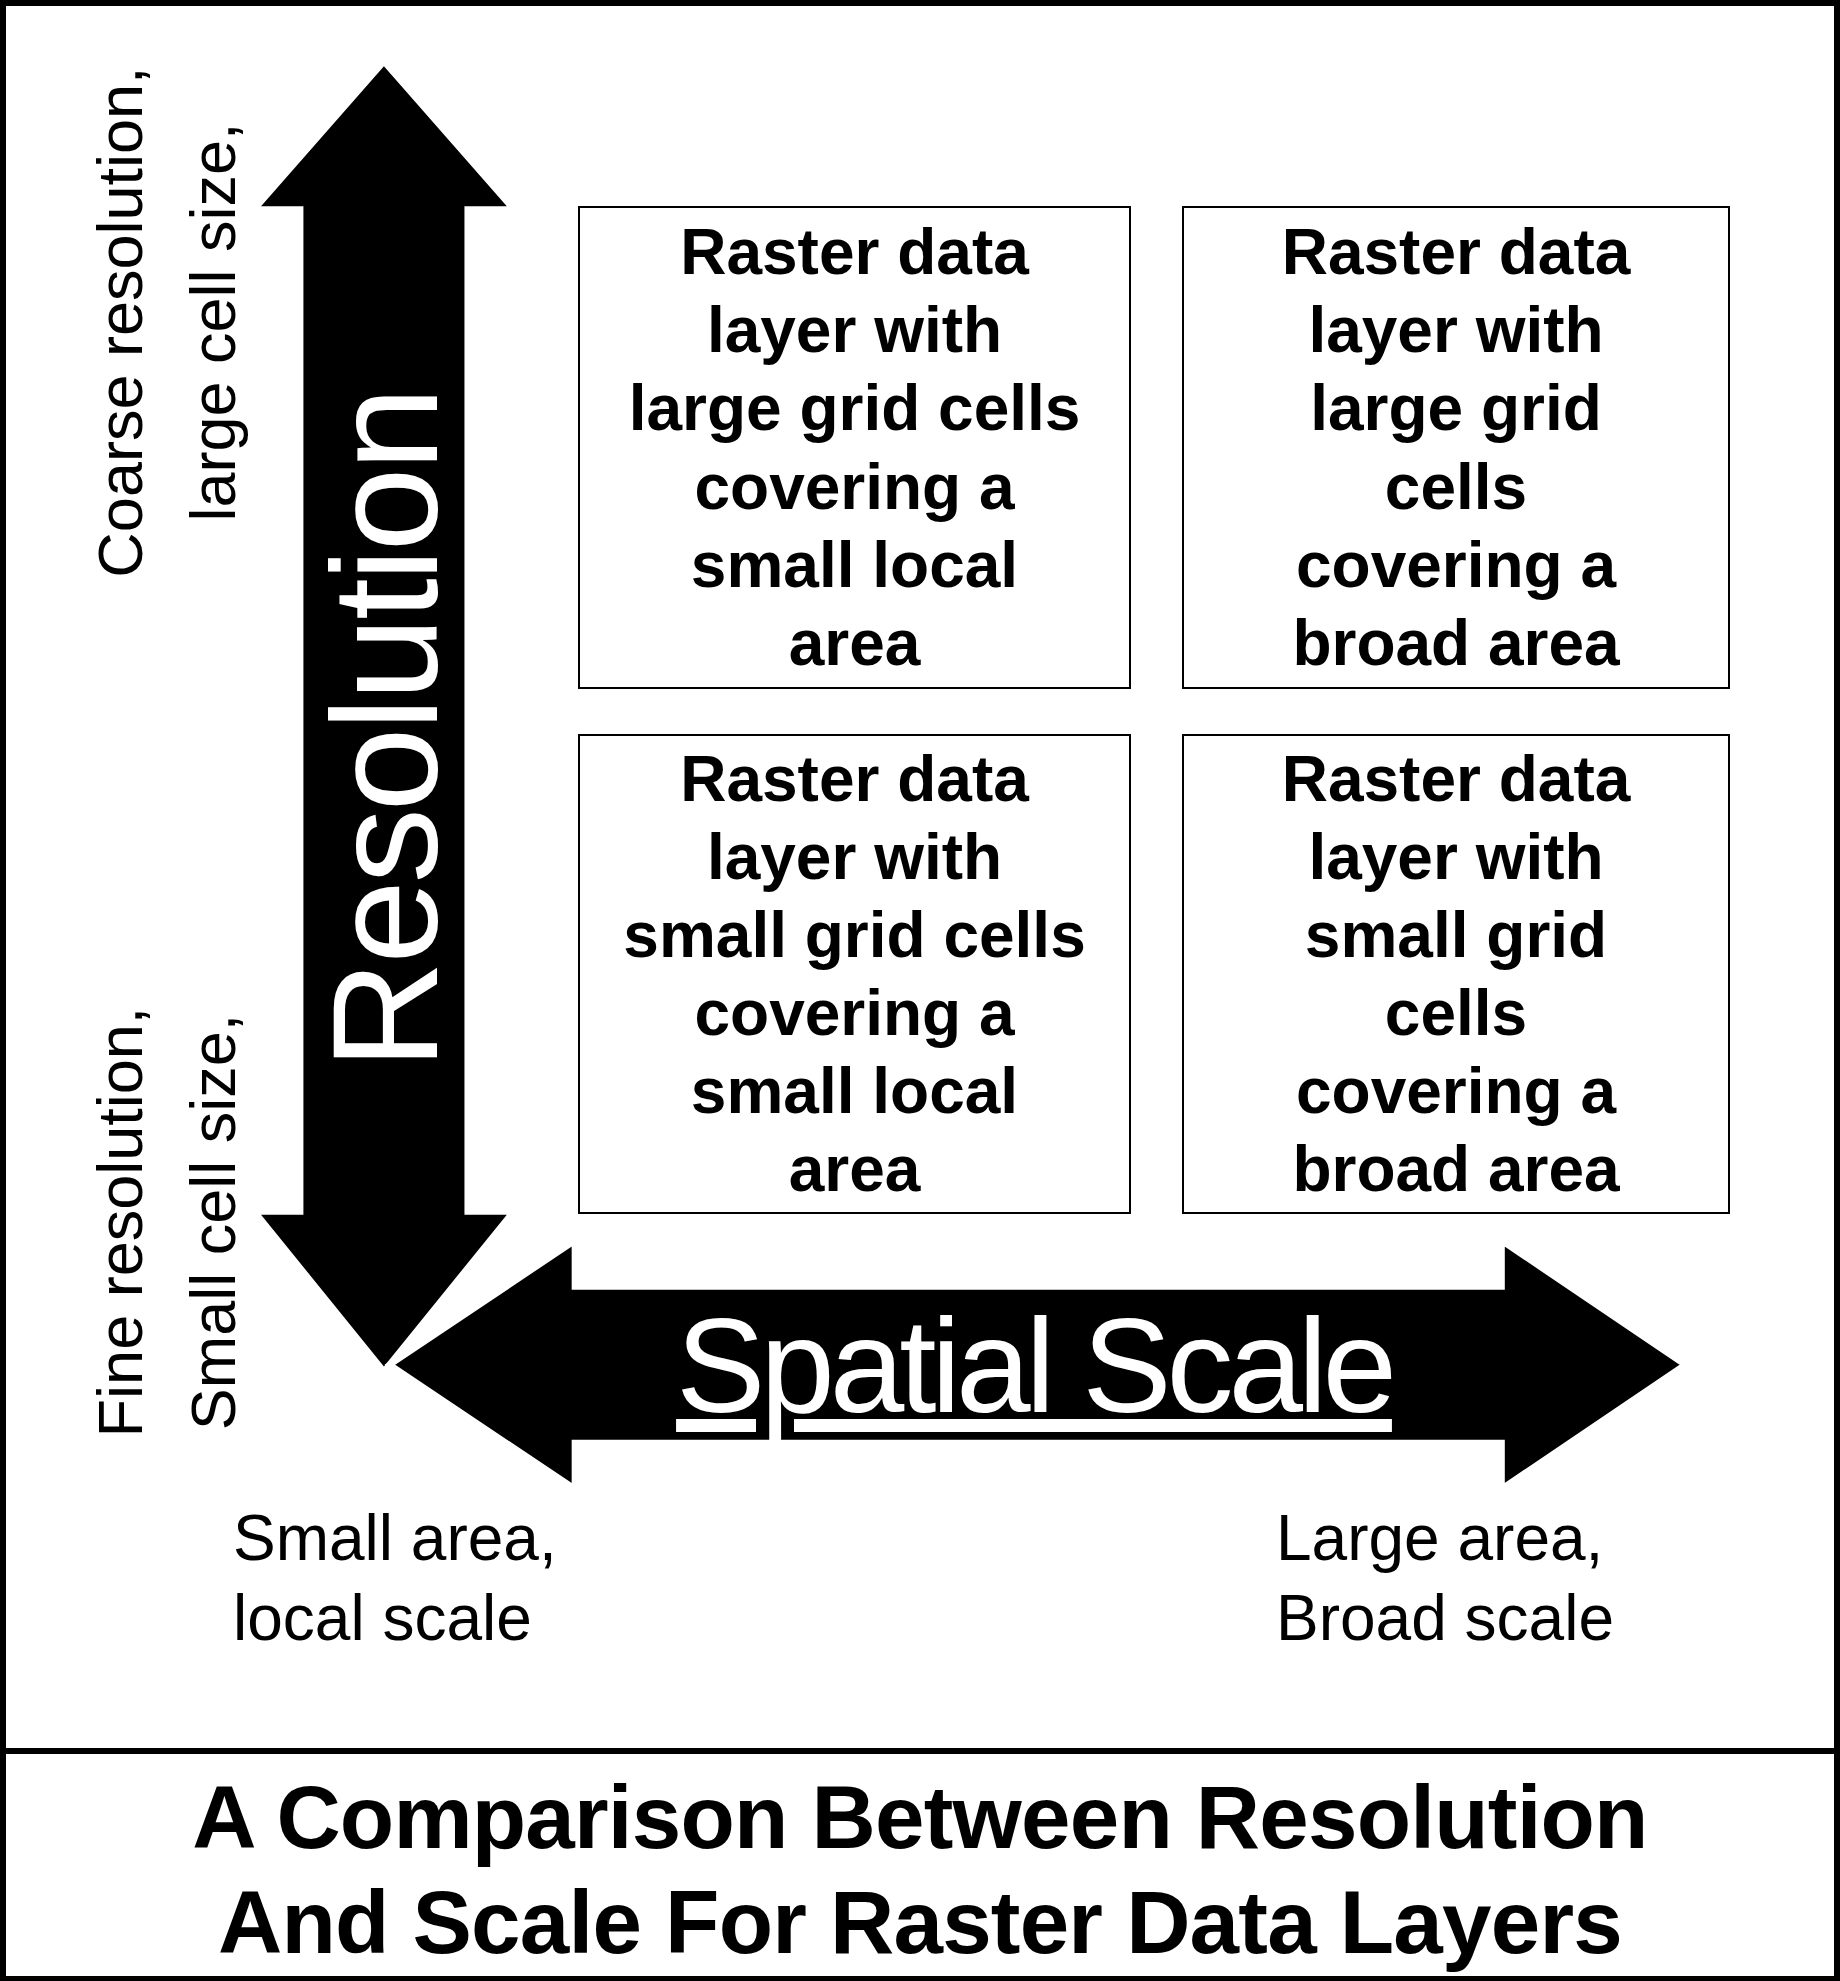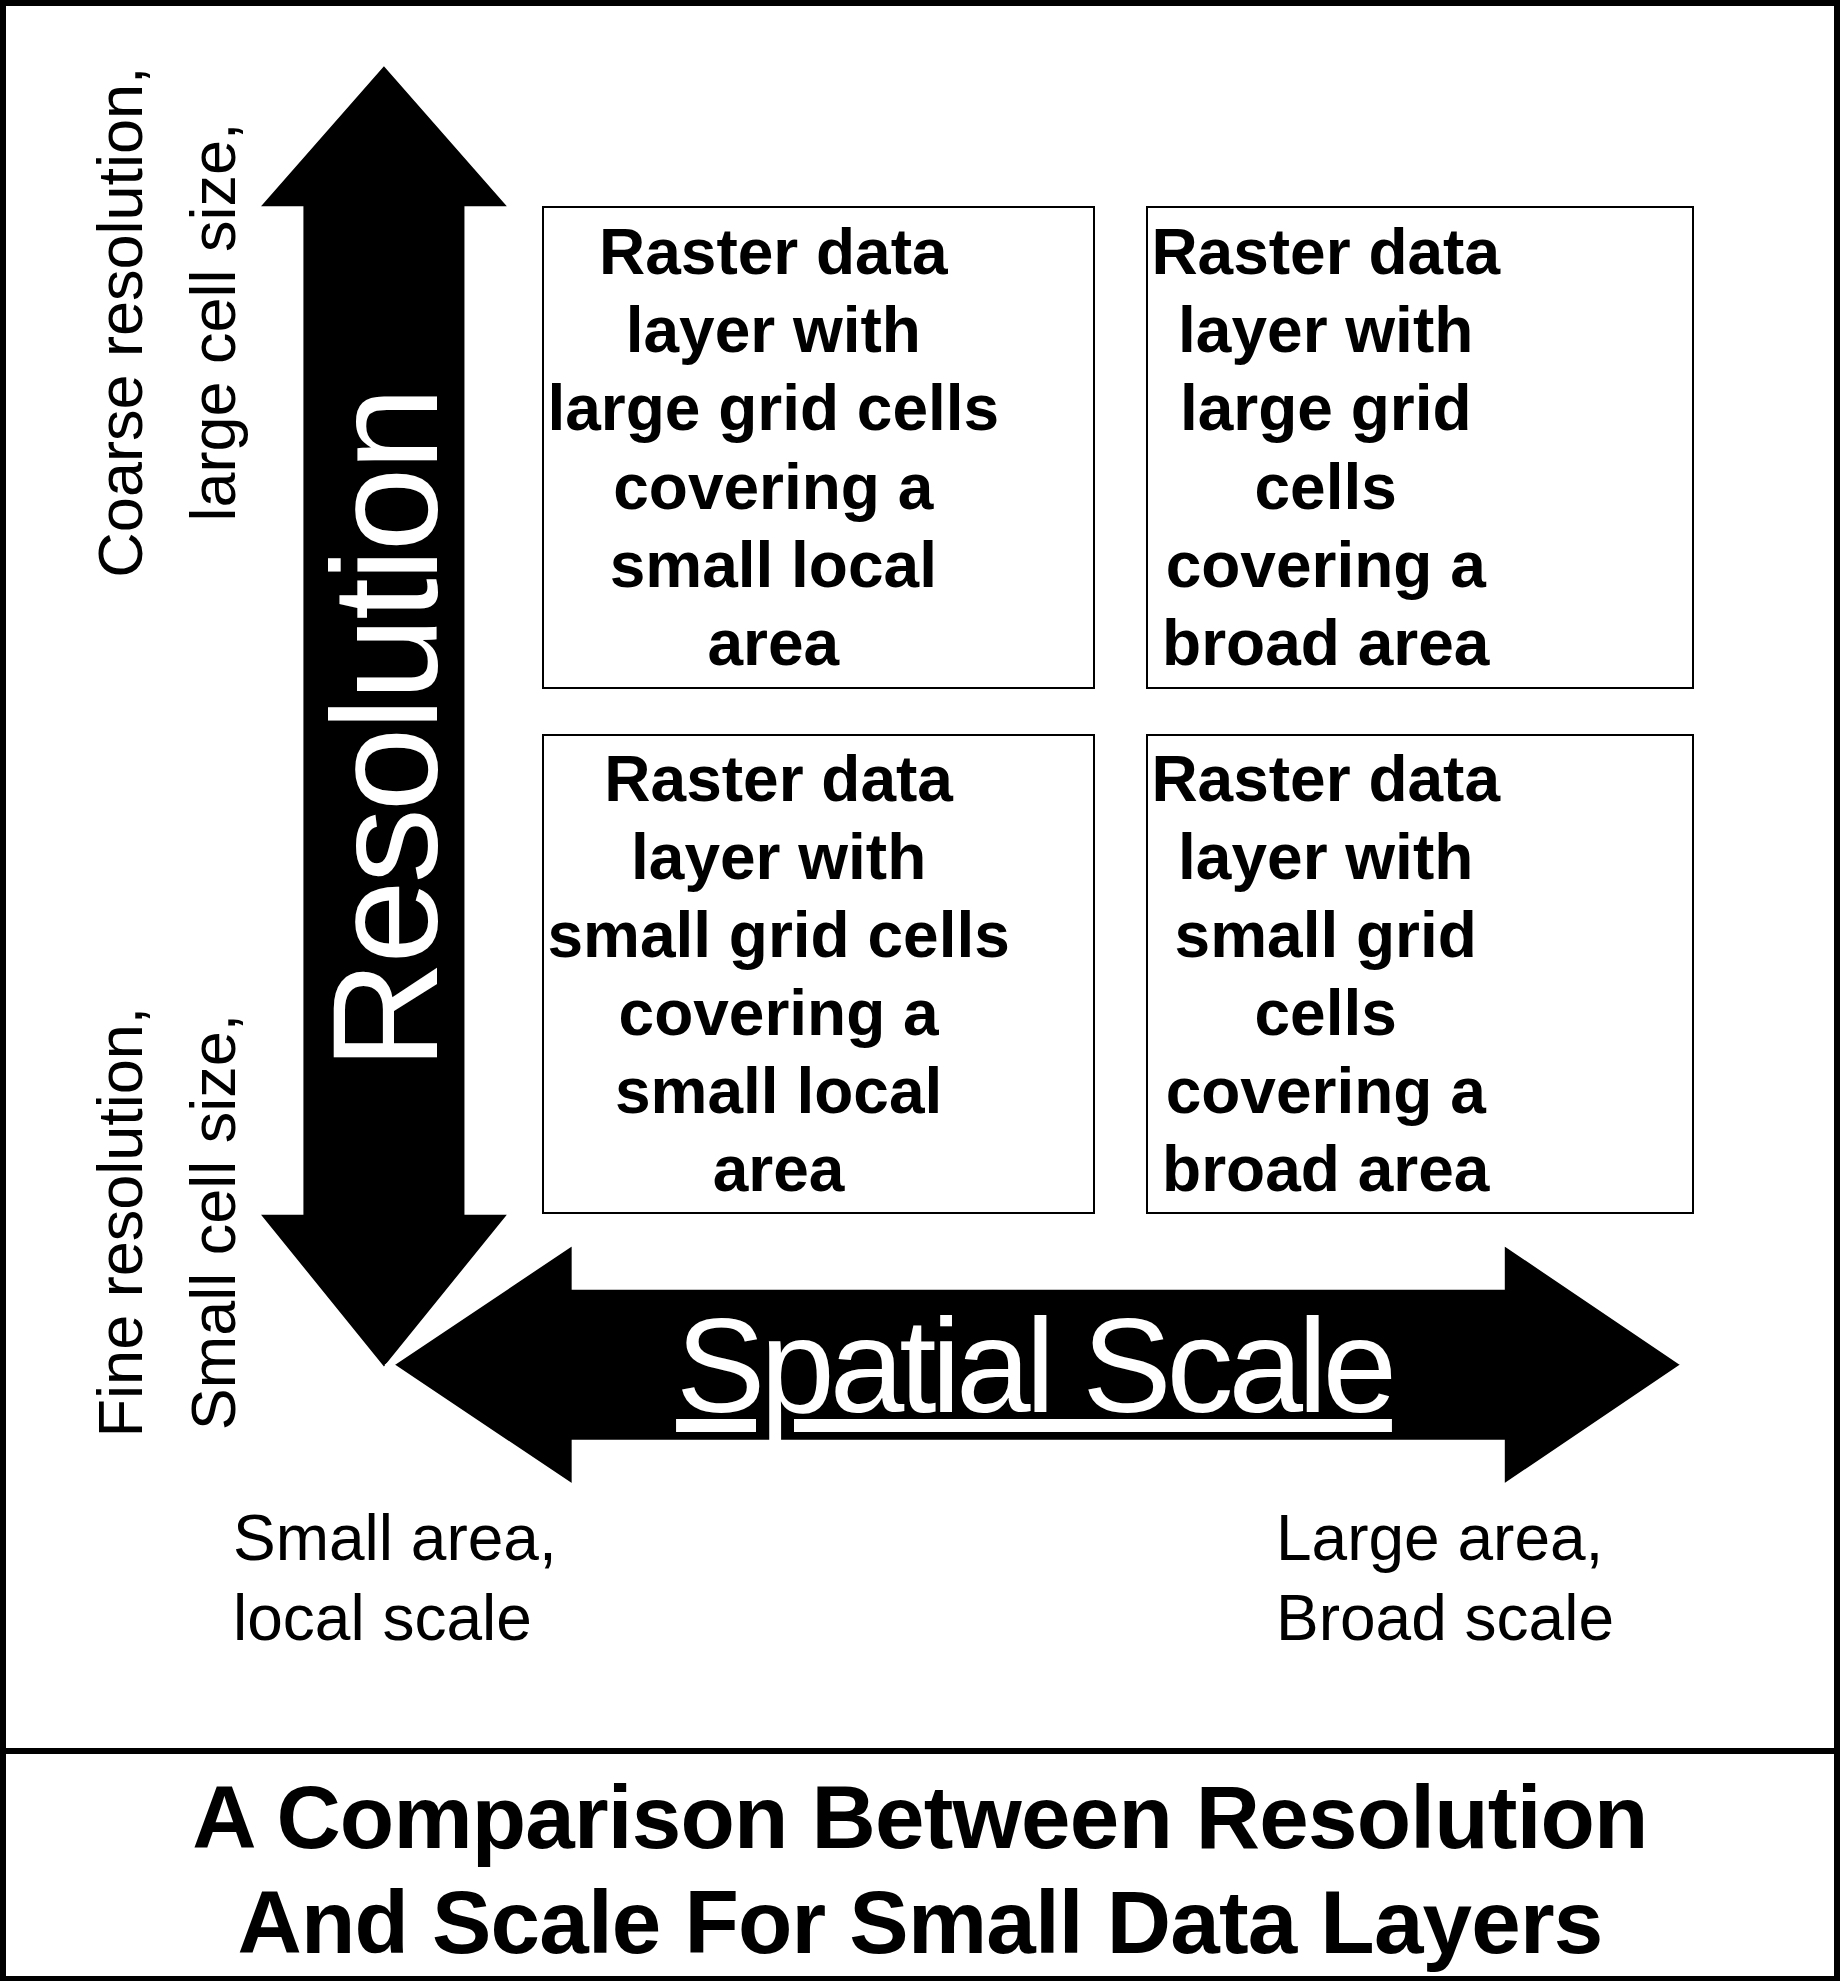--- a/index.html
+++ b/index.html
@@ -61,27 +61,28 @@
   }
   .rot-label.top{top:231px;}
   .rot-label.bottom{top:1131px;}
 
   
   .qbox{
     position:absolute;
     box-sizing:border-box;
     border:2.5px solid var(--ink);
     background:var(--paper);
-    display:flex;align-items:center;
+    display:flex;align-items:center;justify-content:center;
     text-align:center;
     font-weight:bold;
     font-size:64px;
     line-height:1.22;
     color:var(--ink);
     padding:8.5px 3.4px;
+    margin-left:36px;
   }
   .qbox.tl{left:542px;top:206px;width:553px;height:483px;}
   .qbox.tr{left:1146px;top:206px;width:548px;height:483px;}
   .qbox.bl{left:542px;top:734px;width:553px;height:480px;}
   .qbox.br{left:1146px;top:734px;width:548px;height:480px;}
 
   
   .end-label{
     position:absolute;
     width:509px;
@@ -164,17 +165,17 @@
 broad area</span>
   </div>
 
   <div class="end-label left ml">Small area,
 local scale</div>
   <div class="end-label right ml">Large area,
 Broad scale</div>
 
   <div class="caption-divider"></div>
   <div class="caption-text ml">A Comparison Between Resolution
-And Scale For Small Data Layers</div>
+And Scale For Raster Data Layers</div>
 
   <div class="outer-frame"></div>
 </div>
 
 
 </body></html>

